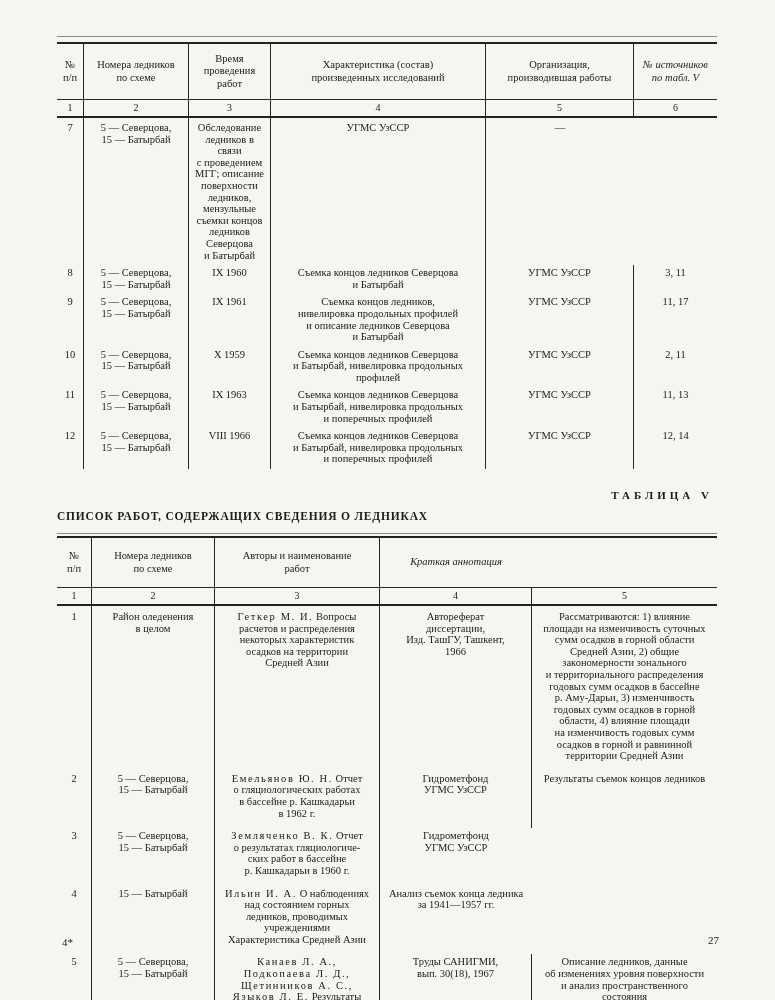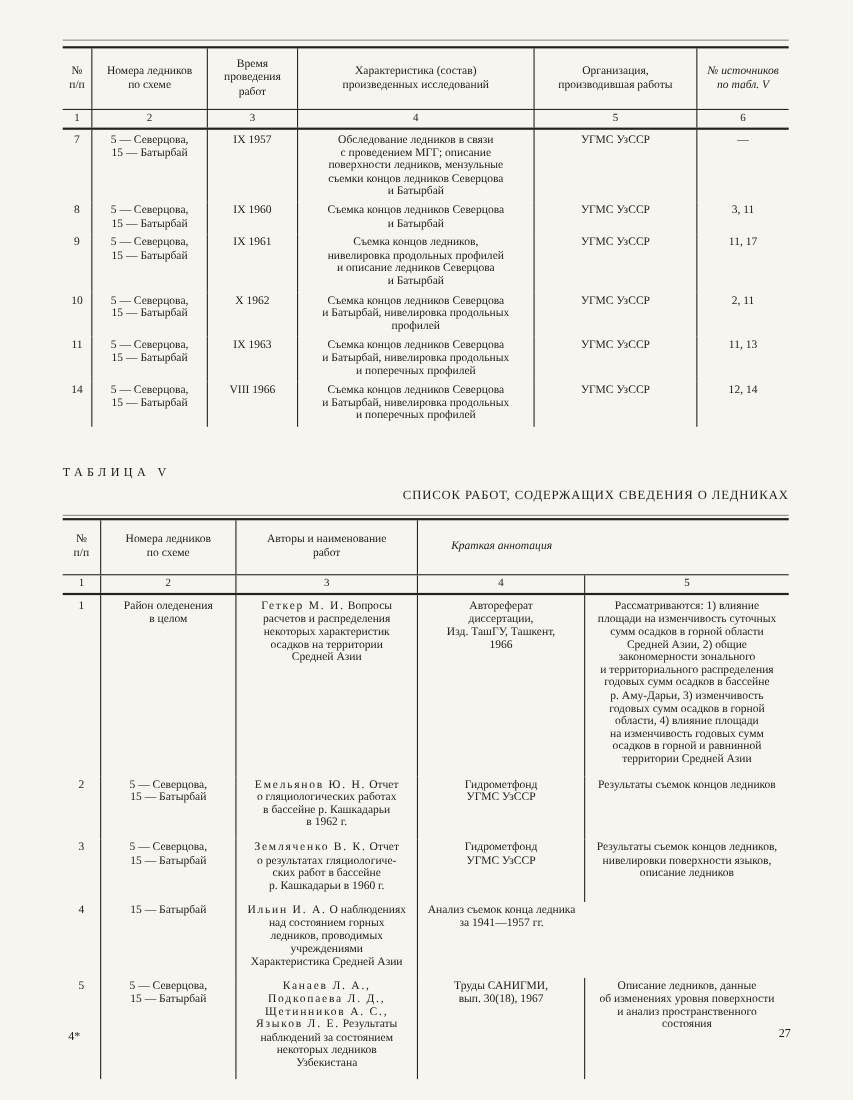--- a/index.html
+++ b/index.html
@@ -54,30 +54,31 @@
     padding: 2px 3px 4px 3px;
     border-right: 1px solid #262626;
   }
   .brow .bcell:last-child { border-right: none; }
   .tbody1 .brow:first-child .bcell { padding-top: 4px; }
   .tbody2 .brow .bcell { padding-bottom: 9px; }
   .tbody2 .brow:first-child .bcell { padding-top: 5px; }
   .authors { letter-spacing: 1.6px; margin-top: 36px; }
 
   .table-label {
-    margin-top: 36px;
-    font-weight: normal;
+    margin-top: 20px;
+    text-align: right;
+    font-weight: bold;
     font-size: 11px;
     letter-spacing: 4px;
     padding-right: 4px;
   }
   .section-title {
     margin: 9px 0 11px 0;
-    text-align: right;
-    font-weight: normal;
+    text-align: left;
+    font-weight: bold;
     font-size: 11.5px;
     letter-spacing: 0.8px;
   }
 
   .footer-left {
     position: absolute; left: 62px; top: 936px;
     font-size: 11px;
   }
   .footer-right {
     position: absolute; right: 56px; top: 934px;
@@ -116,21 +117,20 @@
           <div class="ncell">4</div>
           <div class="ncell">5</div>
           <div class="ncell">6</div>
         </div>
 
         <div class="tbody1">
           <div class="grid1 brow">
             <div class="bcell">7</div>
             <div class="bcell">5 — Северцова,
 15 — Батырбай</div>
-            <div class="bcell">IX 1957</div>
             <div class="bcell">Обследование ледников в связи
 с проведением МГГ; описание
 поверхности ледников, мензульные
 съемки концов ледников Северцова
 и Батырбай</div>
             <div class="bcell">УГМС УзССР</div>
             <div class="bcell">—</div>
           </div>
           <div class="grid1 brow">
             <div class="bcell">8</div>
@@ -151,40 +151,40 @@
 нивелировка продольных профилей
 и описание ледников Северцова
 и Батырбай</div>
             <div class="bcell">УГМС УзССР</div>
             <div class="bcell">11, 17</div>
           </div>
           <div class="grid1 brow">
             <div class="bcell">10</div>
             <div class="bcell">5 — Северцова,
 15 — Батырбай</div>
-            <div class="bcell">X 1962</div>
+            <div class="bcell">X 1959</div>
             <div class="bcell">Съемка концов ледников Северцова
 и Батырбай, нивелировка продольных
 профилей</div>
             <div class="bcell">УГМС УзССР</div>
             <div class="bcell">2, 11</div>
           </div>
           <div class="grid1 brow">
             <div class="bcell">11</div>
             <div class="bcell">5 — Северцова,
 15 — Батырбай</div>
             <div class="bcell">IX 1963</div>
             <div class="bcell">Съемка концов ледников Северцова
 и Батырбай, нивелировка продольных
 и поперечных профилей</div>
             <div class="bcell">УГМС УзССР</div>
             <div class="bcell">11, 13</div>
           </div>
           <div class="grid1 brow">
-            <div class="bcell">14</div>
+            <div class="bcell">12</div>
             <div class="bcell">5 — Северцова,
 15 — Батырбай</div>
             <div class="bcell">VIII 1966</div>
             <div class="bcell">Съемка концов ледников Северцова
 и Батырбай, нивелировка продольных
 и поперечных профилей</div>
             <div class="bcell">УГМС УзССР</div>
             <div class="bcell">12, 14</div>
           </div>
         </div>
@@ -259,23 +259,20 @@
           <div class="grid2 brow">
             <div class="bcell">3</div>
             <div class="bcell">5 — Северцова,
 15 — Батырбай</div>
             <div class="bcell"><span class="authors">Земляченко В. К.</span><span> Отчет
 о результатах гляциологиче-
 ских работ в бассейне
 р. Кашкадарьи в 1960 г.</span></div>
             <div class="bcell">Гидрометфонд
 УГМС УзССР</div>
-            <div class="bcell">Результаты съемок концов ледников,
-нивелировки поверхности языков,
-описание ледников</div>
           </div>
           <div class="grid2 brow">
             <div class="bcell">4</div>
             <div class="bcell">15 — Батырбай</div>
             <div class="bcell"><span class="authors">Ильин И. А.</span><span> О наблюдениях
 над состоянием горных
 ледников, проводимых
 учреждениями
 Характеристика Средней Азии</span></div>
             <div class="bcell">Анализ съемок конца ледника

